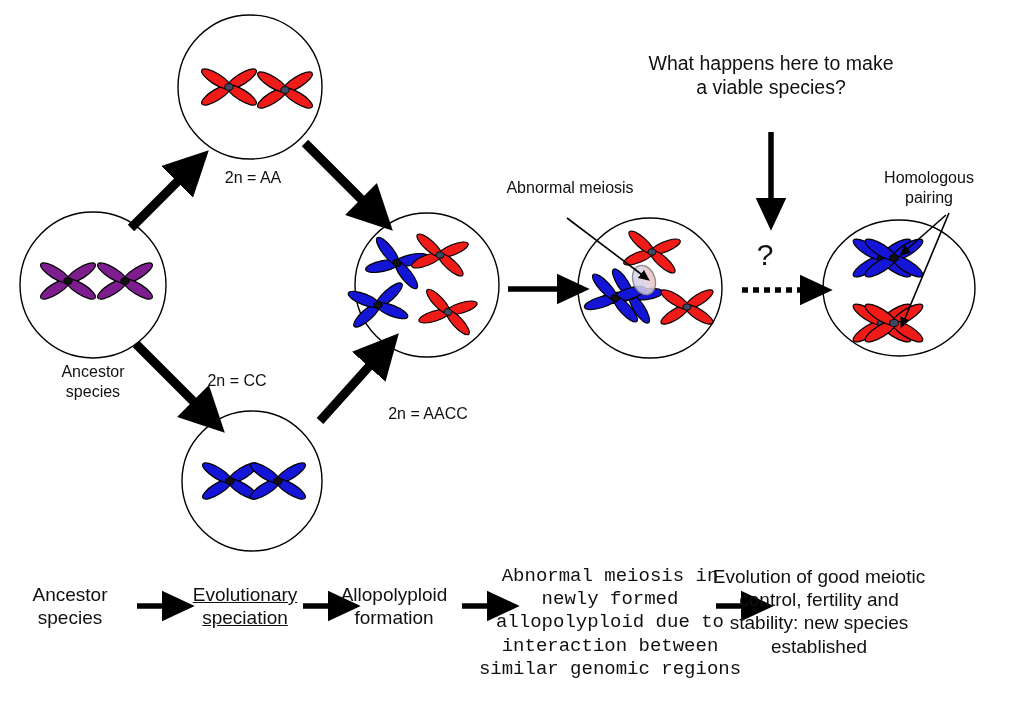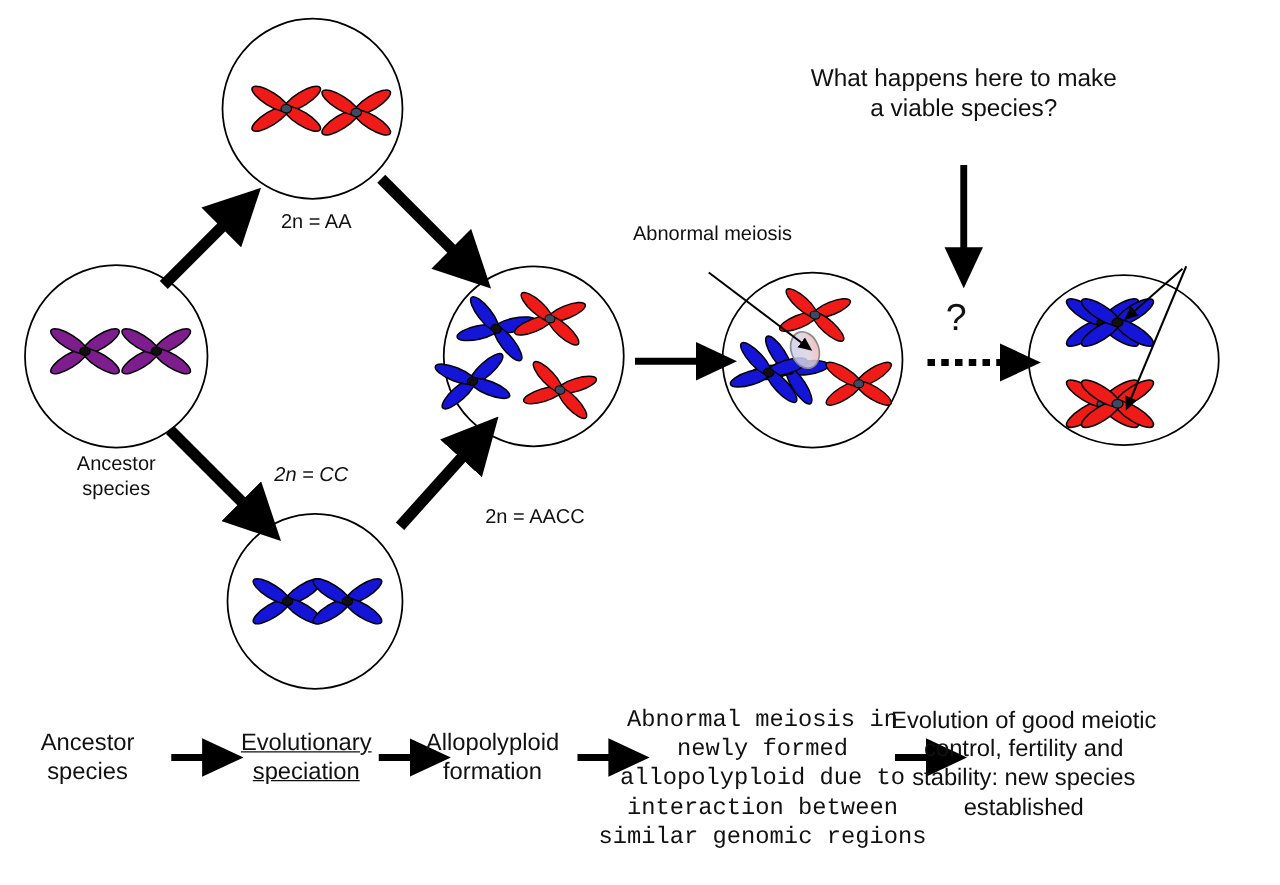--- a/index.html
+++ b/index.html
@@ -201,28 +201,29 @@
         <line x1="303" y1="606" x2="342" y2="606" stroke="#000000" stroke-width="5.5" marker-end="url(#mk-plain)"></line>
         <line x1="462" y1="606" x2="501" y2="606" stroke="#000000" stroke-width="5.5" marker-end="url(#mk-plain)"></line>
         <line x1="716" y1="606" x2="755" y2="606" stroke="#000000" stroke-width="5.5" marker-end="url(#mk-plain)"></line>
       </g>
   </svg>
 
   <div class="lbl ctr t18" style="left:93px;top:362px;">Ancestor<br>species</div>
 
   <div class="lbl ctr t18" style="left:253px;top:168px;">2n = AA</div>
 
-  <div class="lbl ctr t18" style="left:249px;top:371px;font-style:italic;">2n = CC</div>
+  <div class="lbl ctr t18" style="left:237px;top:371px;">2n = CC</div>
 
   <div class="lbl ctr t18" style="left:428px;top:368px;margin-top:36px;">2n = AACC</div>
 
   <div class="lbl ctr t18" style="left:570px;top:178px;">Abnormal meiosis</div>
 
   <div class="lbl ctr t20" style="left:771px;top:52px;">What happens here to make<br>a viable species?</div>
 
+  <div class="lbl ctr t18" style="left:929px;top:168px;">Homologous<br>pairing</div>
 
   <div class="lbl ctr qmark" style="left:765px;top:240px;">?</div>
 
   <div id="flow-text-group">
       <div class="lbl ctr t19" style="left: 70px; top: 583px;">Ancestor<br>species</div>
       <div class="lbl ctr t19" style="left: 245px; top: 583px; text-decoration: underline;">Evolutionary<br>speciation</div>
       <div class="lbl ctr t19" style="left: 394px; top: 583px; text-align: center;">Allopolyploid<br>formation</div>
       <div class="lbl ctr t19" style="left: 610px; top: 565px; font-family: Liberation Mono, monospace;">Abnormal meiosis in<br>newly formed<br>allopolyploid due to<br>interaction between<br>similar genomic regions</div>
       <div class="lbl ctr t19" style="left: 819px; top: 565px;">Evolution of good meiotic<br>control, fertility and<br>stability: new species<br>established</div>
     </div>

